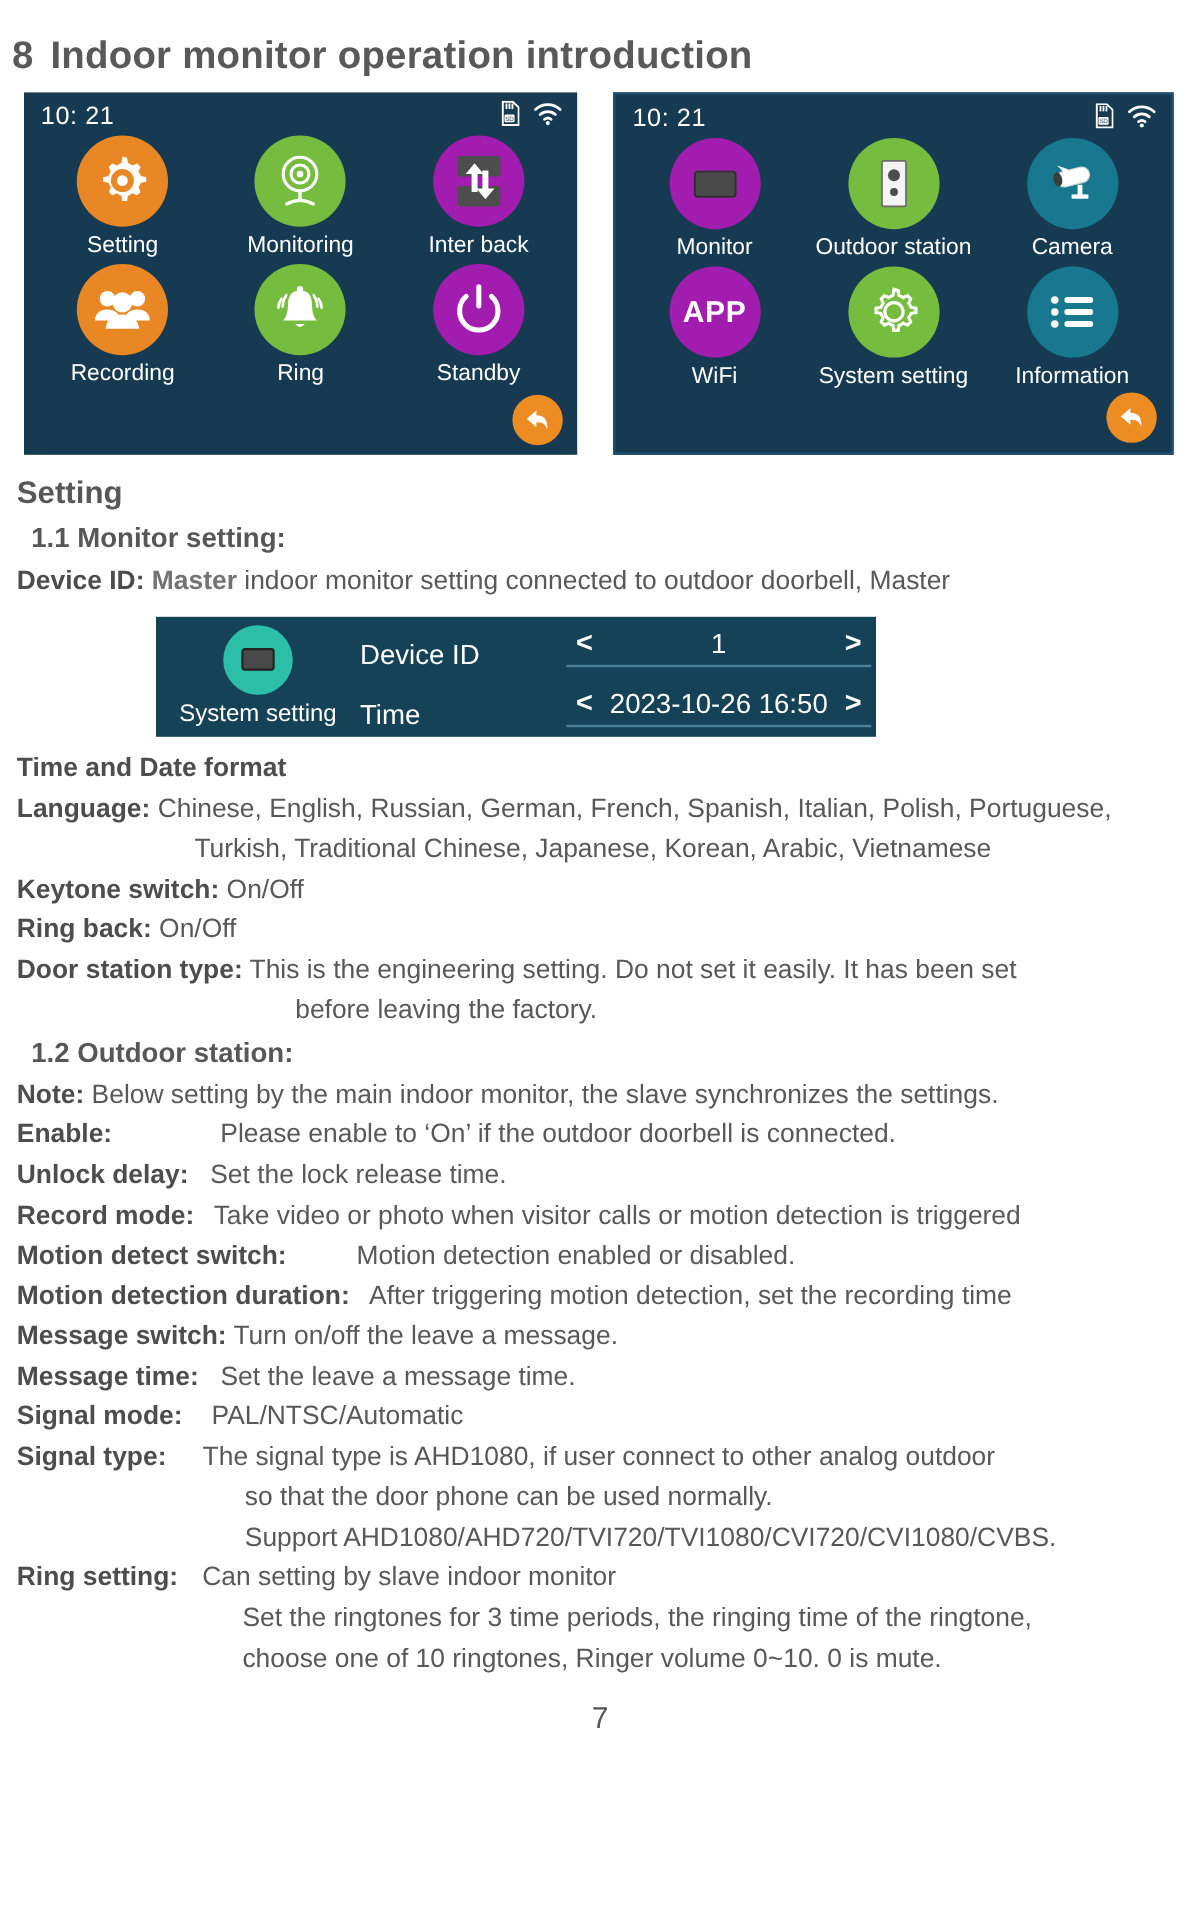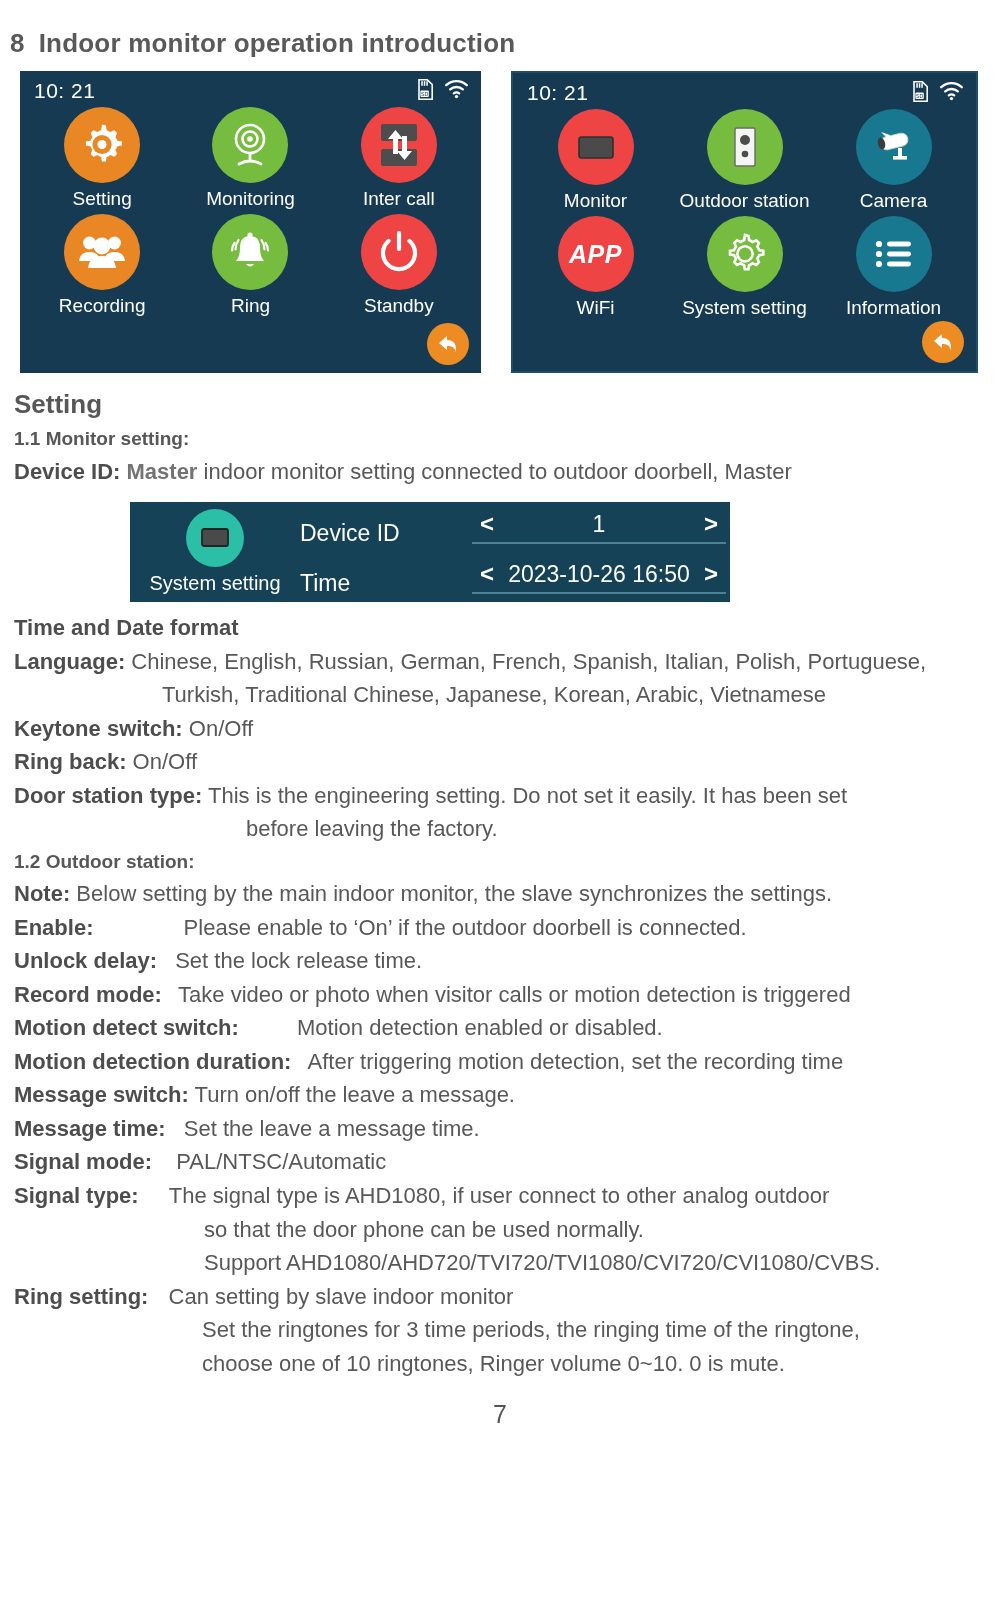--- a/index.html
+++ b/index.html
@@ -11,21 +11,21 @@
     width: 1000px;
     height: 1604px;
     font-family: "Liberation Sans", sans-serif;
     color: #4a4a4a;
     position: relative;
     overflow: hidden;
   }
 
   
   .page-heading {
-    font-size: 26px;
+    font-size: 32px;
     font-weight: bold;
     color: #595959;
     padding: 28px 0 0 10px;
     letter-spacing: .2px;
     white-space: nowrap;
   }
   .page-heading .num { margin-right: 14px; }
 
   
   .screens {
@@ -78,21 +78,21 @@
     justify-content: center;
     margin-bottom: 5px;
   }
   .tile .cap {
     color: #ffffff;
     font-size: 19px;
     white-space: nowrap;
   }
   .bubble.orange { background: #e98724; }
   .bubble.green  { background: #76bc3f; }
-  .bubble.blue   { background: #ef4444; font-style: italic; }
+  .bubble.blue   { background: #a21caf; }
   .bubble.teal   { background: #17788f; }
 
   .app-text {
     color: #ffffff;
     font-size: 25px;
     font-weight: bold;
     letter-spacing: .5px;
   }
 
   .backbtn {
@@ -114,24 +114,24 @@
     font-size: 22px;
     line-height: 1.48;
   }
   .sec-title {
     font-size: 26px;
     font-weight: bold;
     color: #575757;
     margin: 6px 0 2px 4px;
   }
   .sub-title {
-    font-size: 19px;
+    font-size: 23px;
     font-weight: bold;
     color: #575757;
-    margin: 2px 0 2px 4px;
+    margin: 2px 0 2px 16px;
   }
   .line { margin: 1px 0 1px 4px; color: #585858; }
   .line b, .lbl { font-weight: bold; color: #4d4d4d; }
   .red { color: #737373; font-weight: bold; }
   .indent-1  { padding-left: 122px; }
   .indent-2  { padding-left: 148px; }
   .indent-3  { padding-left: 232px; }
   .indent-4  { padding-left: 190px; }
   .indent-5  { padding-left: 188px; }
 
@@ -271,21 +271,21 @@
 
       <div class="tile">
         <div class="bubble blue">
           <svg width="50" height="50" viewBox="0 0 50 50">
               <rect x="7" y="4" width="36" height="17" rx="2" fill="#4d4d4d"></rect>
               <rect x="7" y="29" width="36" height="17" rx="2" fill="#4d4d4d"></rect>
               <path d="M19 34 V19 l-5 0 7.5-9 7.5 9 -5 0 v15 z" fill="#ffffff"></path>
               <path d="M31 16 v15 l5 0 -7.5 9 -7.5-9 5 0 V16 z" fill="#ffffff" transform="translate(2,0)"></path>
             </svg>
         </div>
-        <div class="cap">Inter call</div>
+        <div class="cap">Inter back</div>
       </div>
 
       <div class="tile">
         <div class="bubble orange">
           <svg width="50" height="50" viewBox="0 0 50 50">
               <circle cx="12.5" cy="16" r="6.4" fill="#ffffff"></circle>
               <circle cx="37.5" cy="16" r="6.4" fill="#ffffff"></circle>
               <path d="M2 34 q1-9 10.5-9 Q22 25 23 34 z" fill="#ffffff"></path>
               <path d="M27 34 q1-9 10.5-9 Q47 25 48 34 z" fill="#ffffff"></path>
               <circle cx="25" cy="19" r="8.4" fill="#ffffff"></circle>

